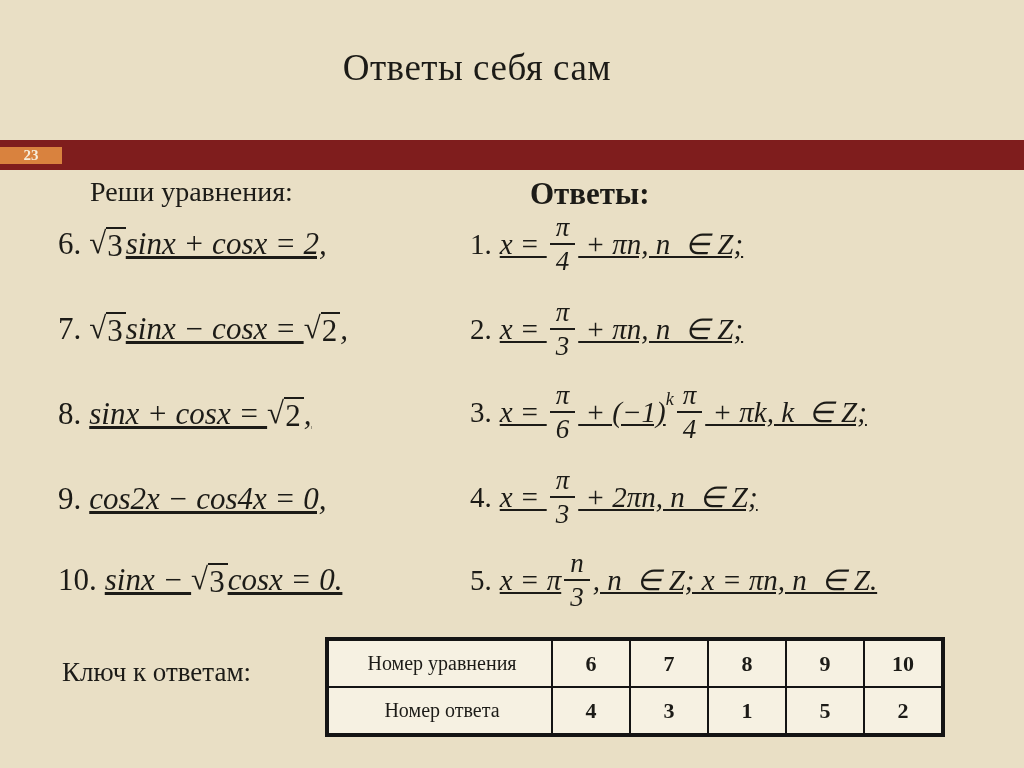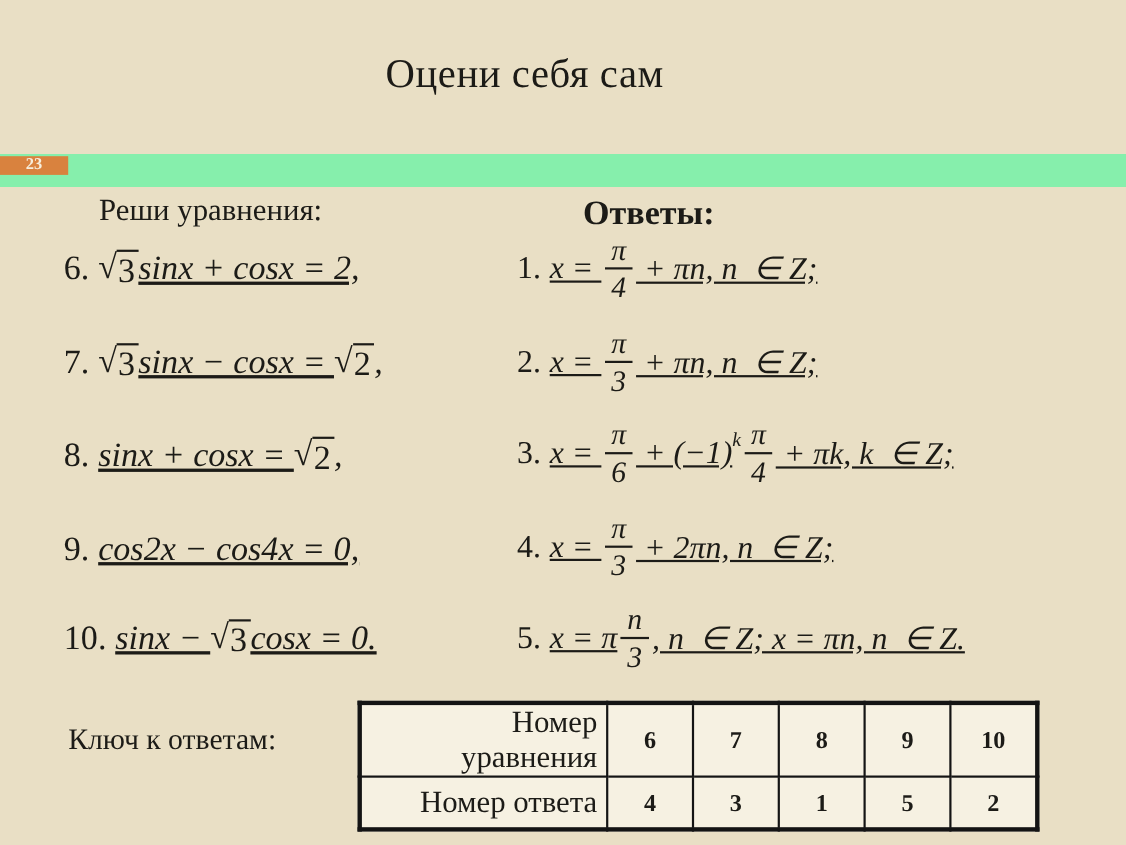--- a/index.html
+++ b/index.html
@@ -15,21 +15,21 @@
 
   
   .title{
     position:absolute;top:46px;left:0;width:954px;
     text-align:center;font-size:37px;letter-spacing:0.5px;
   }
 
   
   .header-bar{
     position:absolute;left:0;top:140px;width:1024px;height:30px;
-    background:#86efac;display:flex;align-items:flex-start;
+    background:#7f1d1d;display:flex;align-items:center;
   }
   .badge{
     width:62px;margin:2px 0;background:#D9823E;color:#F7EEDC;
     font-weight:bold;font-size:15px;
     display:flex;align-items:center;justify-content:center;
   }
   .bar-gap{width:7px;}
   .bar-rule{flex:1;margin:4px 0;background:#92B4D2;}
 
   
@@ -59,29 +59,29 @@
   .msup{font-size:18px;transform:translateY(-13px);}
 
   
   .key-label{position:absolute;left:62px;top:645px;font-size:27px;margin-top:12px;}
   .key-table{
     position:absolute;left:325px;top:637px;
     border-collapse:collapse;background:#F6F1E2;
     border:4px solid #141414;
   }
   .key-table td{border:2px solid #141414;height:43px;}
-  .key-table td.h{width:202px;text-align:right;padding:0 8px 0 12px;font-size:28px;}
+  .key-table td.h{width:202px;text-align:center;padding:0 8px 0 12px;font-size:20px;}
   .key-table td.v{width:74px;text-align:center;font-weight:bold;font-size:22px;}
 </style>
 </head>
 <body>
 
 <div class="slide">
 
-  <div class="title">Оцени себя сам</div>
+  <div class="title">Ответы себя сам</div>
 
   <div class="header-bar">
     <div class="badge">23</div>
     <div class="bar-gap"></div>
     <div class="bar-rule"></div>
   </div>
 
   <div class="eq-heading">Реши уравнения:</div>
   <div class="ans-heading">Ответы:</div>
 

